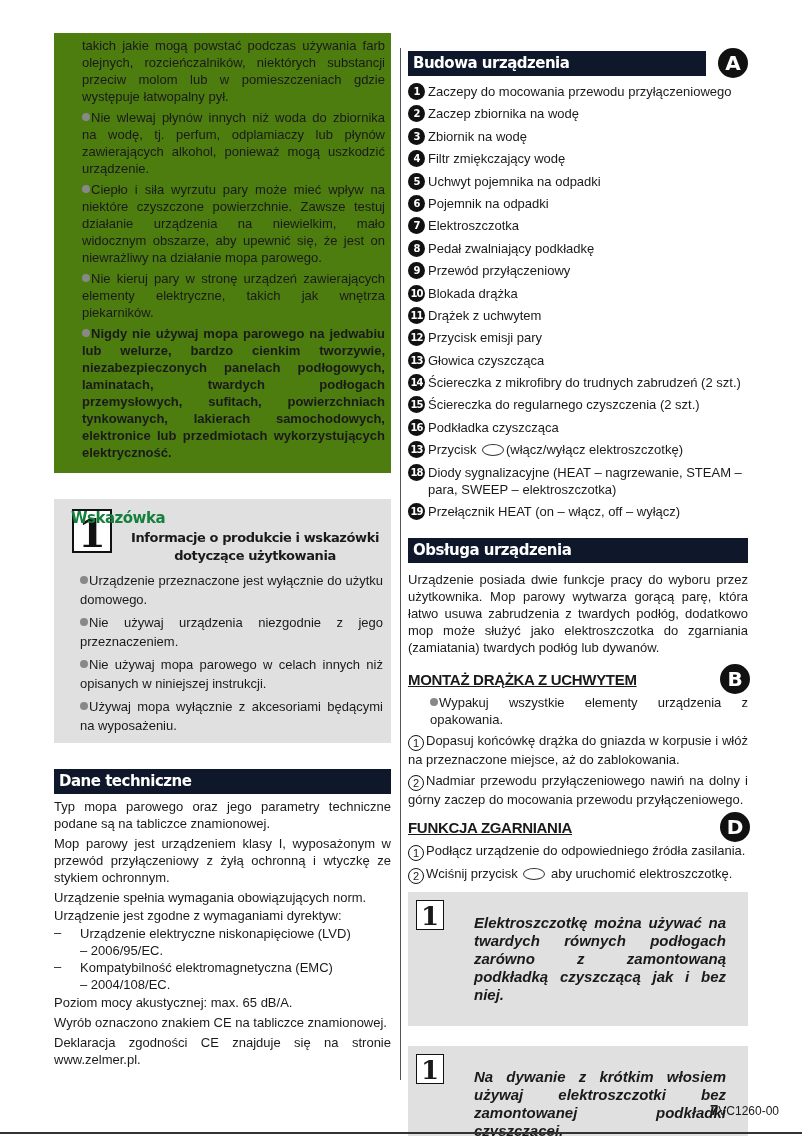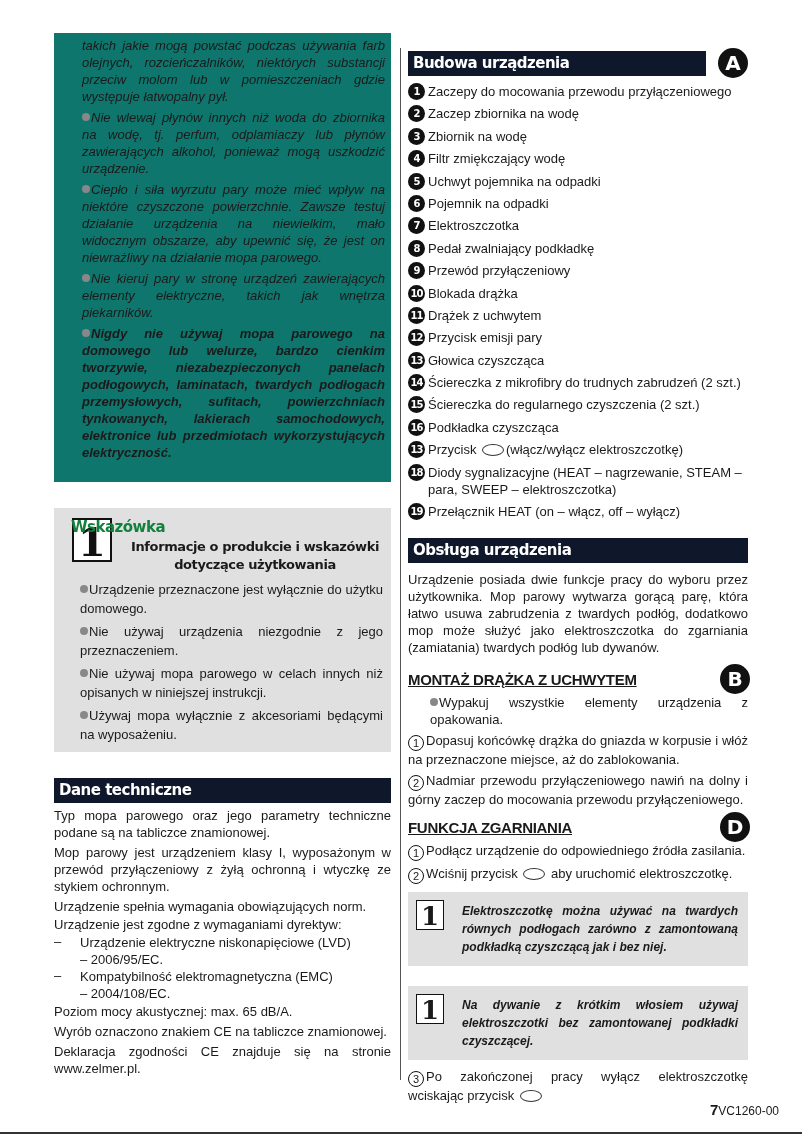--- a/index.html
+++ b/index.html
@@ -3,21 +3,21 @@
 <meta charset="utf-8">
 <style>
   html, body { margin: 0; padding: 0; background: #ffffff; }
   body { width: 802px; height: 1136px; position: relative; overflow: hidden;
          font-family: "Liberation Sans", sans-serif; color: #1a1a1a; font-size: 13px; }
 
   .col-left { position: absolute; left: 54px; top: 33px; width: 337px; }
   .col-right { position: absolute; left: 408px; top: 48px; width: 340px; }
   .divider { position: absolute; left: 400px; top: 48px; width: 1px; height: 1032px; background: #555; }
 
-  .graybox { background: #0f766e; padding: 4px 6px 17px 26px; box-sizing: border-box; font-style: italic; }
+  .graybox { background: #4d7c0f; padding: 4px 6px 8px 26px; box-sizing: border-box; }
   .graybox p { margin: 0 0 4px 0; line-height: 17px; text-align: justify; font-size: 13px; }
   .graybox p.bold { font-weight: bold; }
   .bullet { display: inline-block; width: 8px; height: 8px; border-radius: 50%; background: #888;
             margin-right: 1px; vertical-align: 1px; }
 
   .tipbox { background: #e0e0e0; margin-top: 26px; padding: 6px 8px 8px 26px; box-sizing: border-box; }
   .tip-head { position: relative; height: 62px; margin-left: -12px; }
   .tip-badge { position: absolute; left: 4px; top: 4px; width: 40px; height: 44px; border: 2px solid #111;
                background: #fff; box-sizing: border-box; font-family: "DejaVu Serif", serif; font-weight: bold;
                font-size: 40px; line-height: 44px; text-align: center; color: #111; }
@@ -49,38 +49,38 @@
   .sub-heading { display: flex; justify-content: space-between; align-items: center; margin-top: 14px; }
   .sub-heading span.t { font-weight: bold; font-size: 15px; text-decoration: underline; letter-spacing: -0.3px; }
   .step { margin: 0 0 4px 0; line-height: 17px; font-size: 13px; text-align: justify; }
   .circ { display: inline-block; width: 16px; height: 16px; border: 1.3px solid #111; border-radius: 50%;
           font-size: 11px; line-height: 15px; text-align: center; box-sizing: border-box; margin-right: 2px; vertical-align: -2px; }
 
   .notebox { background: #e0e0e0; margin: 8px 0 0 0; padding: 6px 6px 6px 8px; position: relative; box-sizing: border-box; }
   .notebox .nb { position: absolute; left: 8px; top: 8px; width: 28px; height: 30px; border: 1.5px solid #111; background: #fff;
                  box-sizing: border-box; font-family: "DejaVu Serif", serif; font-weight: bold; font-size: 26px;
                  line-height: 30px; text-align: center; }
-  .notebox p { margin: 4px; padding-left: 42px; font-style: italic; font-weight: bold; line-height: 18px; font-size: 12px; text-align: justify; }
+  .notebox p { margin: 16px; padding-left: 42px; font-style: italic; font-weight: bold; line-height: 18px; font-size: 15px; text-align: justify; }
 
   .footer-page { position: absolute; right: 23px; top: 1101px; font-size: 12px; }
   .footer-page b { font-size: 15px; }
   .footer-line { position: absolute; left: 0; right: 0; top: 1132px; height: 2px; background: #333; }
 </style>
 </head>
 <body>
 
 <div class="divider"></div>
 
 <div class="col-left">
   <div class="graybox" style="padding-left:28px;">
     <p><span>takich jakie mogą powstać podczas używania farb olejnych, rozcieńczalników, niektórych substancji przeciw molom lub w pomieszczeniach gdzie występuje łatwopalny pył.</span></p>
     <p><span class="bullet"></span><span>Nie wlewaj płynów innych niż woda do zbiornika na wodę, tj. perfum, odplamiaczy lub płynów zawierających alkohol, ponieważ mogą uszkodzić urządzenie.</span></p>
     <p><span class="bullet"></span><span>Ciepło i siła wyrzutu pary może mieć wpływ na niektóre czyszczone powierzchnie. Zawsze testuj działanie urządzenia na niewielkim, mało widocznym obszarze, aby upewnić się, że jest on niewrażliwy na działanie mopa parowego.</span></p>
     <p><span class="bullet"></span><span>Nie kieruj pary w stronę urządzeń zawierających elementy elektryczne, takich jak wnętrza piekarników.</span></p>
-    <p class="bold"><span class="bullet"></span><span>Nigdy nie używaj mopa parowego na domowego lub welurze, bardzo cienkim tworzywie, niezabezpieczonych panelach podłogowych, laminatach, twardych podłogach przemysłowych, sufitach, powierzchniach tynkowanych, lakierach samochodowych, elektronice lub przedmiotach wykorzystujących elektryczność.</span></p>
+    <p class="bold"><span class="bullet"></span><span>Nigdy nie używaj mopa parowego na jedwabiu lub welurze, bardzo cienkim tworzywie, niezabezpieczonych panelach podłogowych, laminatach, twardych podłogach przemysłowych, sufitach, powierzchniach tynkowanych, lakierach samochodowych, elektronice lub przedmiotach wykorzystujących elektryczność.</span></p>
   </div>
 
   <div class="tipbox">
     <div class="tip-head">
       <div class="tip-badge">1</div>
       <div class="tip-title">Wskazówka</div>
       <div class="tip-sub">Informacje o produkcie i wskazówki dotyczące użytkowania</div>
     </div>
     <p><span class="bullet"></span><span>Urządzenie przeznaczone jest wyłącznie do użytku domowego.</span></p>
     <p><span class="bullet"></span><span>Nie używaj urządzenia niezgodnie z jego przeznaczeniem.</span></p>

